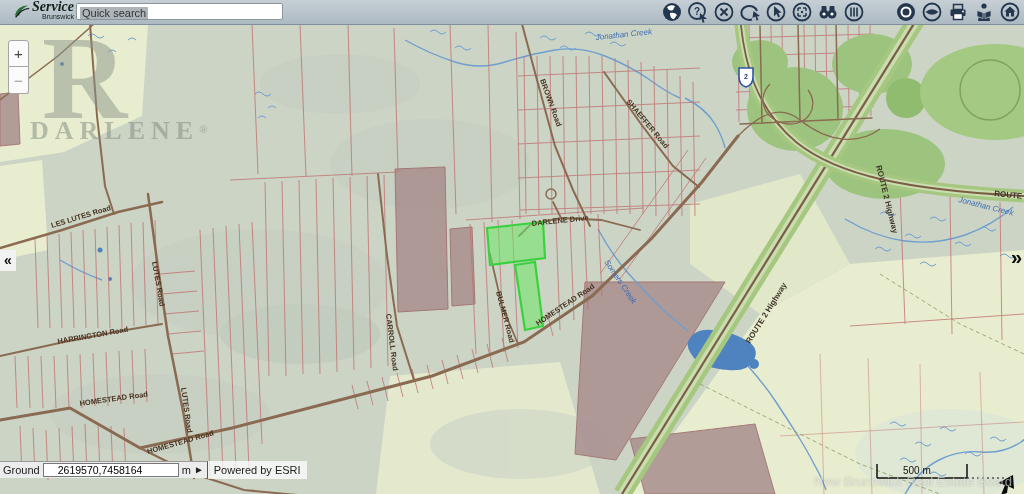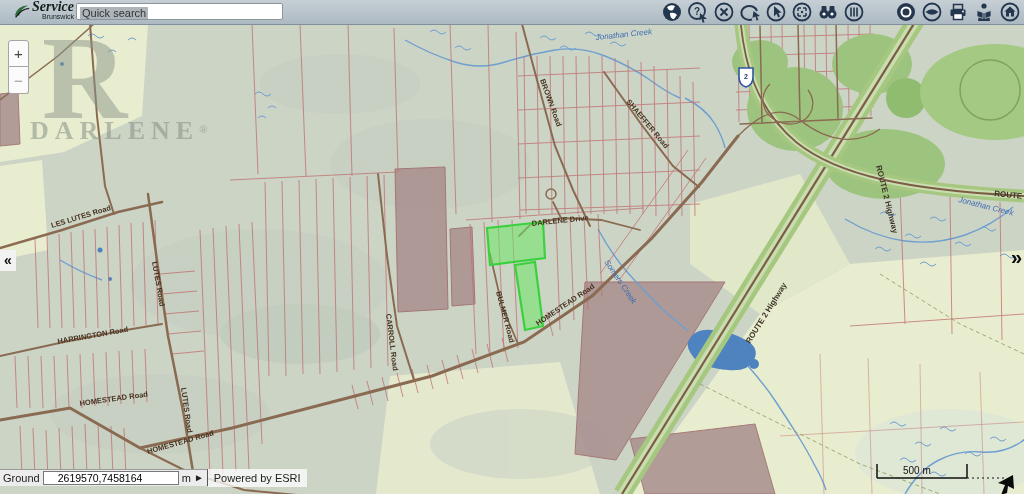--- a/index.html
+++ b/index.html
@@ -30,21 +30,21 @@
   .zbtn{width:21px;height:27px;background:#fbfbfb;border:1px solid #a5a5a5;box-sizing:border-box;
     display:flex;align-items:center;justify-content:center;font-size:15px;cursor:pointer;}
   .zbtn.zin{border-radius:3px 3px 0 0;color:#444;}
   .zbtn.zout{border-radius:0 0 3px 3px;border-top:none;color:#9a9a9a;}
   .collapse-left{position:absolute;left:0;top:250px;width:16px;height:21px;background:#f2f2f2;
     color:#111;font-size:14px;font-weight:bold;text-align:center;line-height:20px;z-index:20;cursor:pointer;}
   .collapse-right{position:absolute;right:2px;top:246px;color:#0a0a0a;font-size:20px;font-weight:bold;z-index:20;cursor:pointer;}
   .nbreb-wm{position:absolute;right:12px;bottom:5px;font-size:13px;color:rgba(238,240,235,0.60);
     text-shadow:0 0 2px rgba(90,90,90,0.35);z-index:15;pointer-events:none;}
   
-  .statusbar{position:absolute;left:0;bottom:0;height:25px;display:flex;z-index:30;font-size:11px;color:#222;}
+  .statusbar{position:absolute;left:0;bottom:0;height:33px;display:flex;z-index:30;font-size:11px;color:#222;}
   .sb-left{display:flex;align-items:center;background:#ececec;border-top:1px solid #9a9a9a;
     border-right:1px solid #555;padding:0 3px;gap:3px;height:17px;box-sizing:border-box;}
   .coord-input{width:106px;height:12px;font-size:10.5px;font-family:"Liberation Sans",sans-serif;
     border:1px solid #777;padding:0 14px;}
   .sb-play{font-size:10px;line-height:1;cursor:pointer;}
   .sb-powered{display:flex;align-items:center;background:rgba(255,255,255,0.75);padding:9px 6px;height:17px;box-sizing:border-box;}
   svg text{font-family:"Liberation Sans",sans-serif;}
   .roadlbl{font-size:7.5px;font-weight:bold;fill:#47321f;}
   .hwylbl{font-size:8px;font-weight:bold;fill:#3e3428;}
   .creeklbl{font-size:8px;font-style:italic;fill:#3e6cb2;}
@@ -288,20 +288,21 @@
 </div>
 
 <div class="zoomctl">
   <div class="zbtn zin">+</div>
   <div class="zbtn zout">−</div>
 </div>
 
 <div class="collapse-left">«</div>
 <div class="collapse-right">»</div>
 
+<div class="nbreb-wm">New Brunswick Real Estate Board</div>
 
 <div class="statusbar">
   <div class="sb-left">
     <span>Ground</span>
     <input class="coord-input" value="2619570,7458164" style="">
     <span>m</span>
     <span class="sb-play">►</span>
   </div>
   <div class="sb-powered">Powered by ESRI</div>
 </div>

